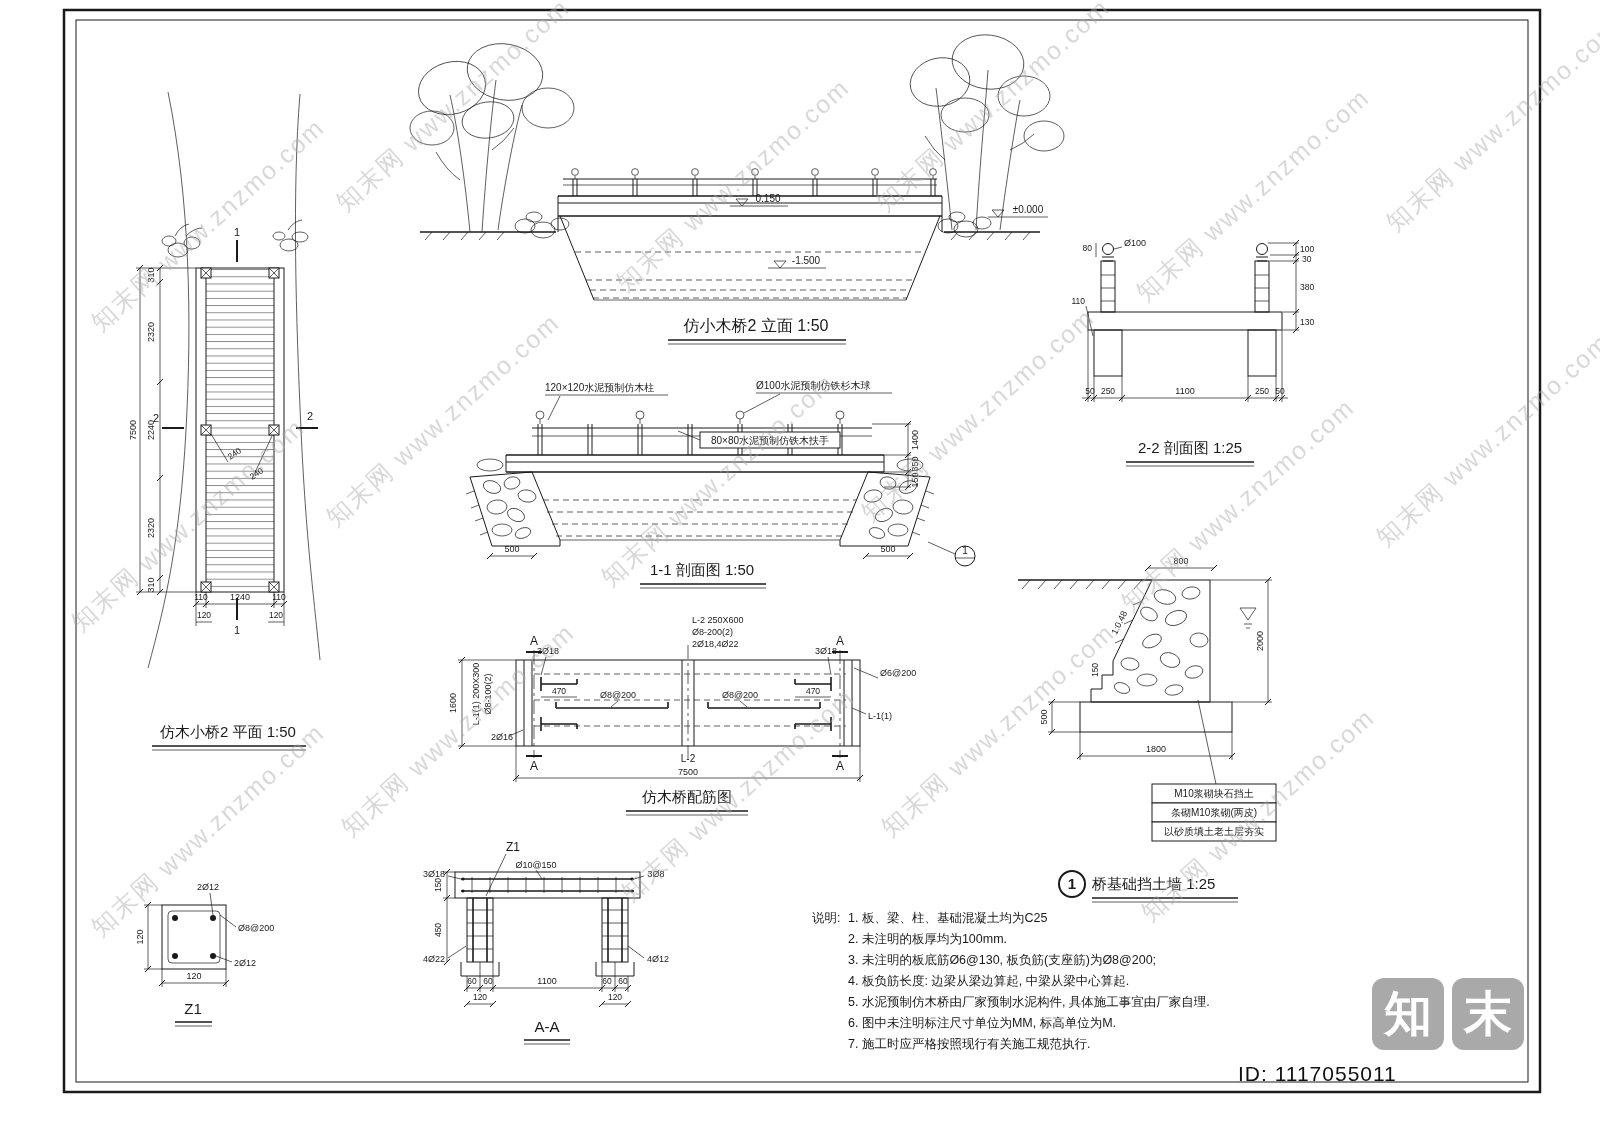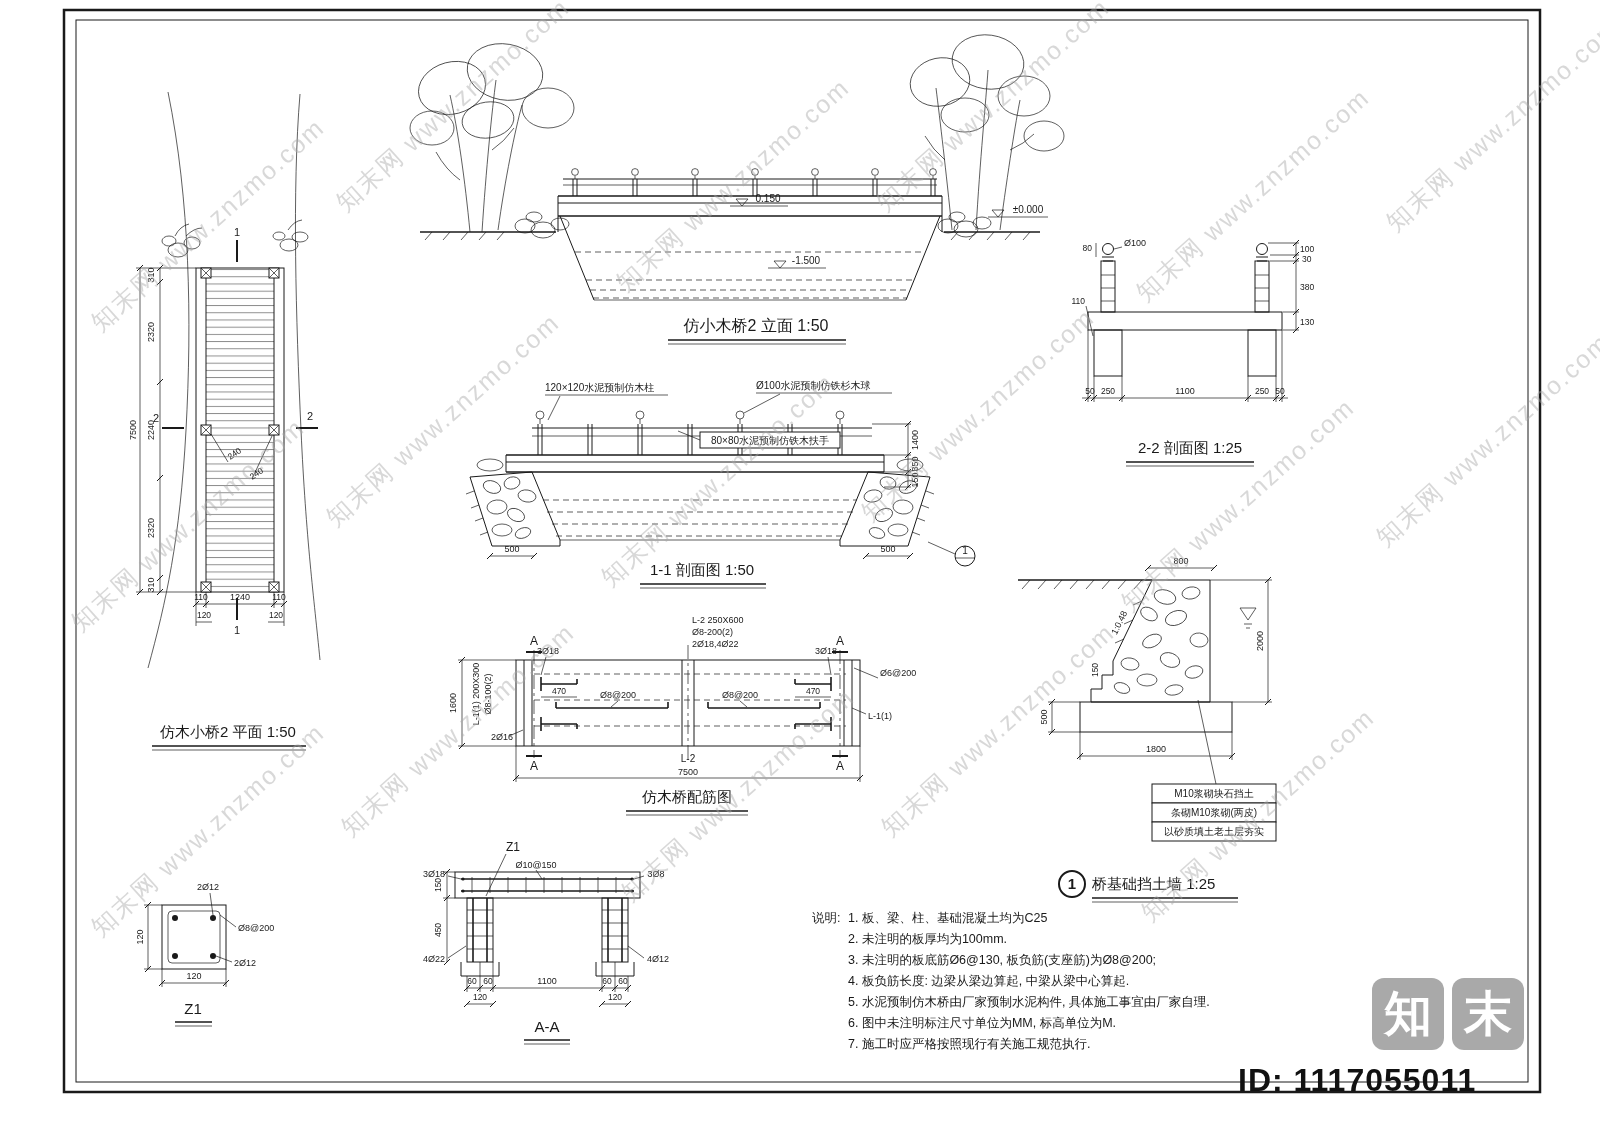--- a/index.html
+++ b/index.html
@@ -16,21 +16,21 @@
   .lh{stroke:#1a1a1a;stroke-width:1.6;fill:none}
   .dash{stroke-dasharray:6 4}
   .dd{stroke-dasharray:14 4 3 4}
   .wfill{fill:#fff}
   .wm{position:absolute;transform:rotate(-42deg);transform-origin:left center;
       color:rgba(168,168,168,.45);font-size:25px;letter-spacing:2px;white-space:nowrap;
       pointer-events:none;z-index:5;}
   .logo-tile{position:absolute;width:72px;height:72px;background:rgba(148,148,148,.8);
       border-radius:12px;color:#fff;font-size:48px;font-weight:bold;display:flex;
       align-items:center;justify-content:center;z-index:6;}
-  .id-label{position:absolute;left:1238px;top:1062px;font-size:32px;font-weight:bold;
+  .id-label{position:absolute;left:1238px;top:1062px;font-size:21px;font-weight:normal;
       color:#111;z-index:7;letter-spacing:1px;}
 </style>
 </head>
 <body>
 
 <div class="sheet">
 <svg width="1600" height="1131" viewBox="0 0 1600 1131">
 <defs>
   <pattern id="planks" width="8" height="7.2" patternUnits="userSpaceOnUse">
     <line x1="0" y1="3.2" x2="8" y2="3.2" stroke="#3a3a3a" stroke-width="0.6"></line>

